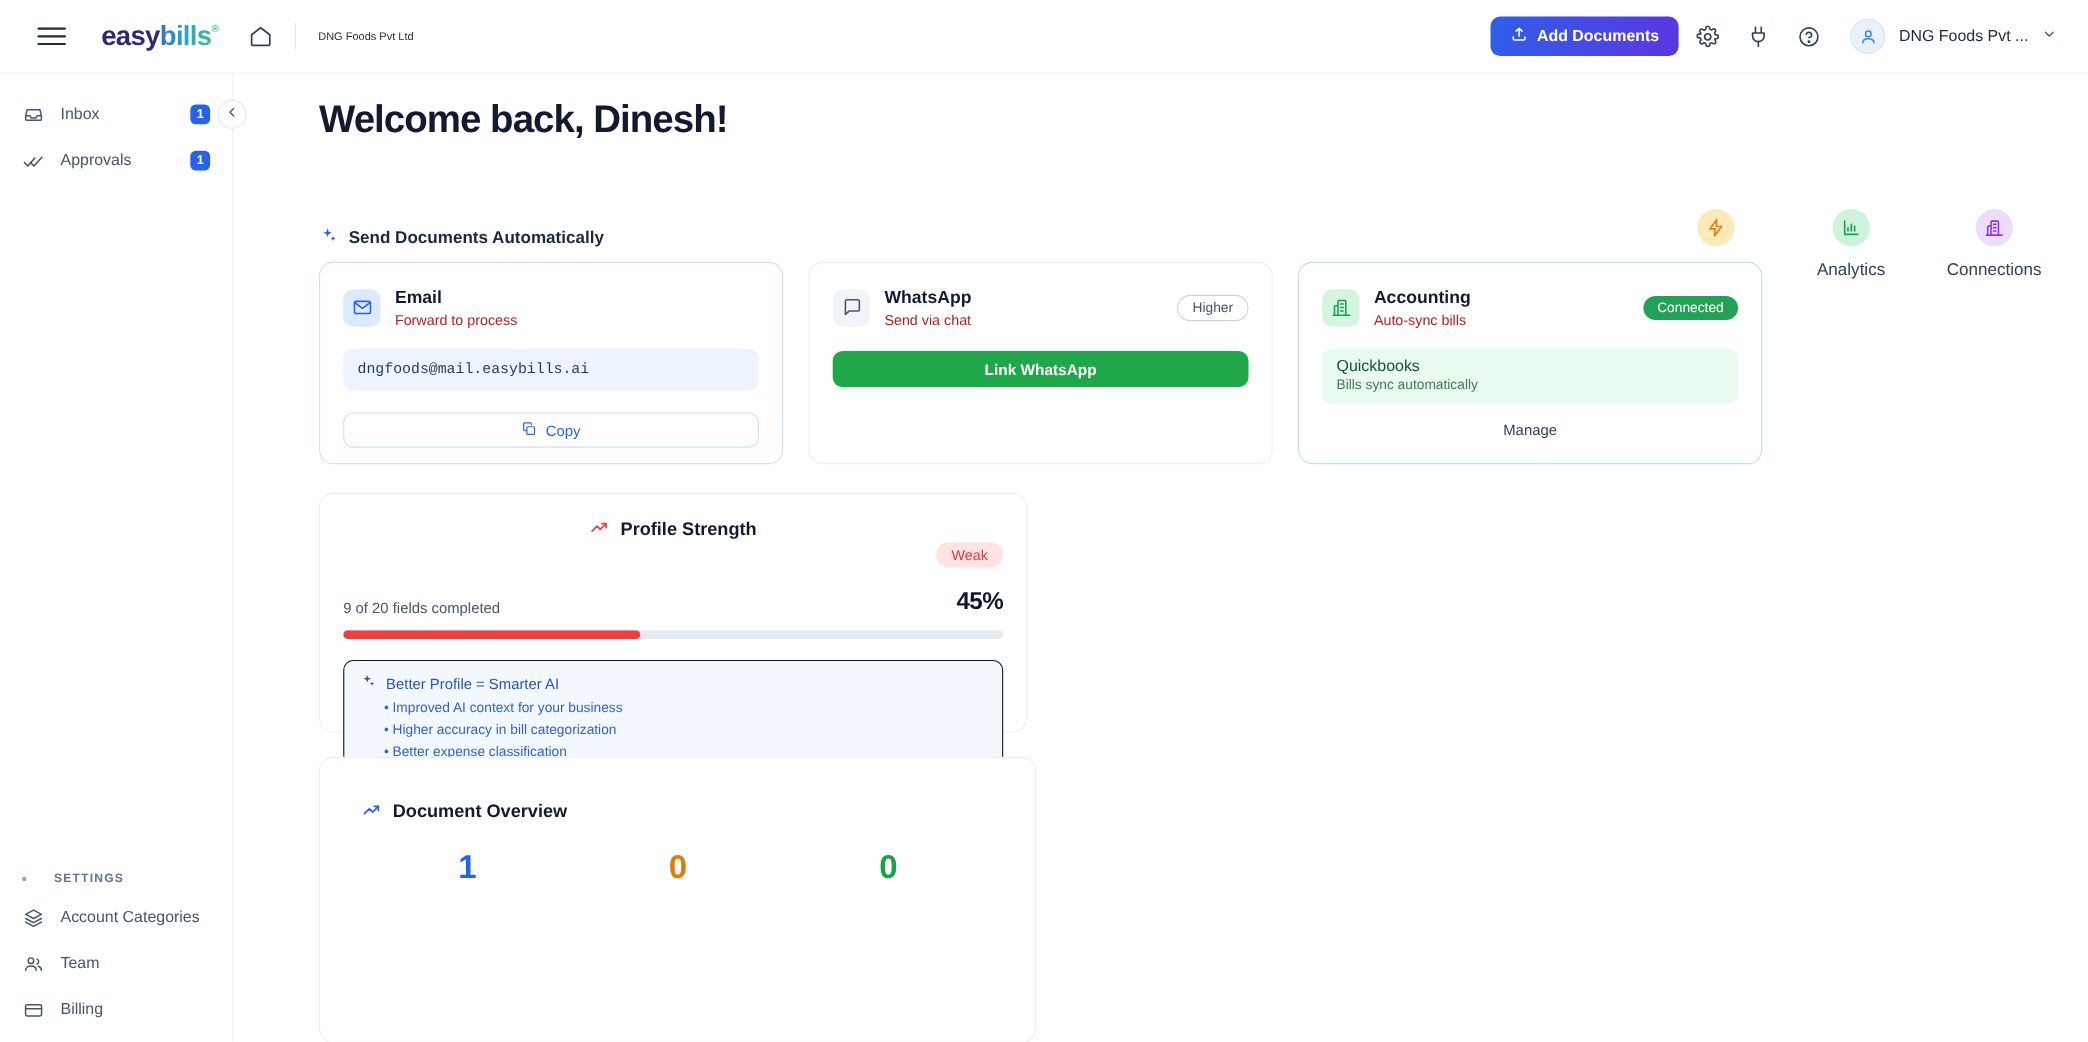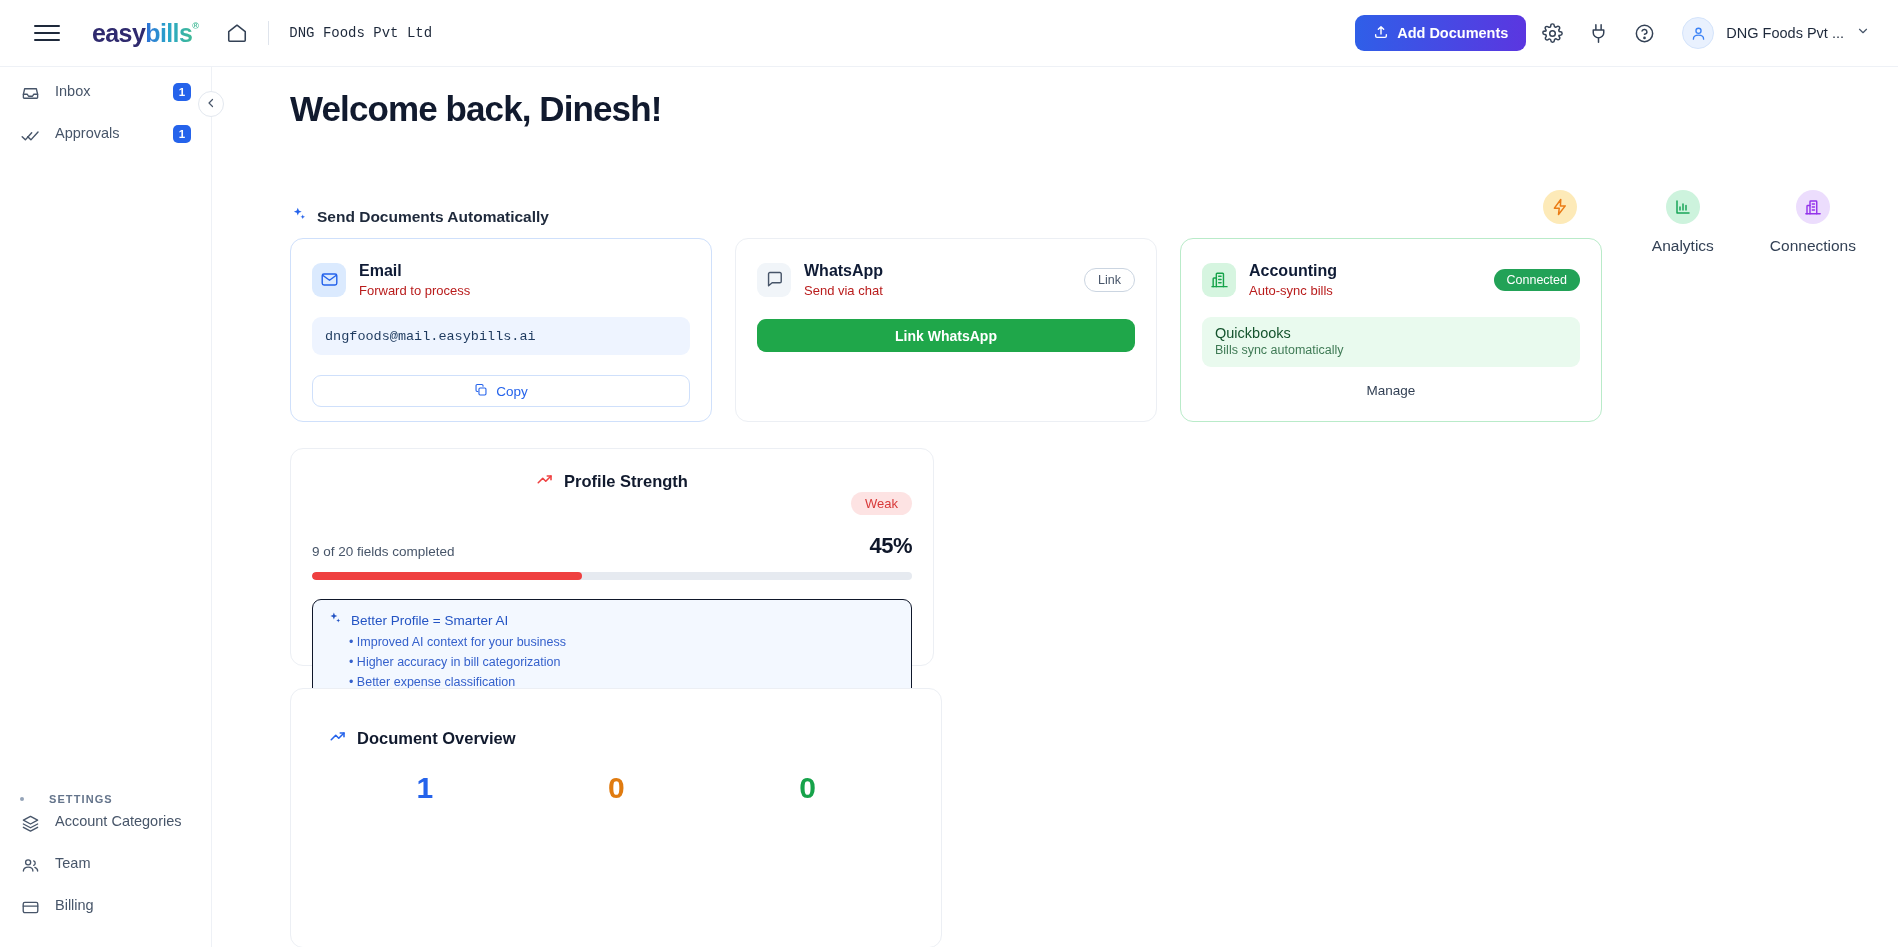--- a/index.html
+++ b/index.html
@@ -21,21 +21,21 @@
     z-index: 20;
   }
   .hamburger { margin-left: 34px; width: 26px; height: 26px; display: flex; flex-direction: column; justify-content: center; gap: 5px; cursor: pointer; }
   .hamburger i { display: block; height: 2px; background: #1e293b; border-radius: 2px; }
   .logo { margin-left: 32px; font-size: 25px; font-weight: bold; letter-spacing: -0.6px; display: flex; align-items: flex-start; }
   .logo .easy { color: #2f2a6e; }
   .logo .bills { background: linear-gradient(90deg,#2d6fd8 0%,#2aa6c9 50%,#3fb996 100%); -webkit-background-clip: text; background-clip: text; color: transparent; }
   .logo .tm { font-size: 9px; color: #3fb996; margin-top: 2px; }
   .home-icon { margin-left: 28px; width: 22px; height: 22px; cursor: pointer; }
   .hdr-divider { margin-left: 20px; width: 1px; height: 24px; background: #dfe4ec; }
-  .org-name { margin-left: 20px; font-size: 14px; color: #1e293b; font-weight: 500; font-family: Liberation Mono, monospace; }
+  .org-name { margin-left: 20px; font-size: 10px; color: #1e293b; font-weight: 500; }
 
   .hdr-right { margin-left: auto; display: flex; align-items: center; gap: 0; padding-right: 28px; }
   .add-docs {
     display: flex; align-items: center; gap: 8px;
     height: 36px; padding: 0 18px; border-radius: 9px;
     background: linear-gradient(92deg,#2f5fe8 0%,#5b36e0 100%);
     color: #fff; font-size: 14.5px; font-weight: bold; border: none; cursor: pointer;
     white-space: nowrap;
   }
   .hdr-icon-btn { width: 40px; height: 40px; display: flex; align-items: center; justify-content: center; cursor: pointer; margin-left: 6px; }
@@ -45,21 +45,21 @@
 
   
   .sidebar {
     position: absolute; top: 67px; left: 0;
     width: 212px; height: 880px;
     background: #ffffff;
     border-right: 1px solid #eef1f6;
     z-index: 10;
   }
   .nav-item {
-    display: flex; align-items: flex-start;
+    display: flex; align-items: center;
     height: 42px; padding: 0 20px 0 20px;
     cursor: pointer; color: #475569; font-size: 14.5px;
   }
   .nav-item .ico { width: 20px; height: 20px; display: flex; align-items: center; justify-content: center; margin-right: 15px; flex: 0 0 20px; }
   .nav-item .lbl { flex: 1; }
   .badge { min-width: 18px; height: 18px; padding: 0 5px; border-radius: 5px; background: #2563eb; color: #fff; font-size: 11.5px; font-weight: bold; display: flex; align-items: center; justify-content: center; }
   .nav-top { padding-top: 16px; }
 
   .settings-block { position: absolute; bottom: 0; left: 0; width: 212px; padding-bottom: 8px; }
   .settings-label { display: flex; align-items: center; gap: 25px; padding: 0 20px; height: 28px; font-size: 11px; font-weight: bold; letter-spacing: 1.1px; color: #64748b; }
@@ -353,21 +353,21 @@
       <div class="card-head">
         <span class="card-tile grey">
           <svg width="19" height="19" viewBox="0 0 24 24" fill="none" stroke="#475569" stroke-width="1.8" stroke-linecap="round" stroke-linejoin="round">
               <path d="M20.5 4.8v9.6a1.6 1.6 0 0 1-1.6 1.6H9l-4.5 4V4.8a1.6 1.6 0 0 1 1.6-1.6h12.8a1.6 1.6 0 0 1 1.6 1.6z"></path>
             </svg>
         </span>
         <div class="card-titles">
           <div class="card-title">WhatsApp</div>
           <div class="card-sub">Send via chat</div>
         </div>
-        <span class="pill-setup">Link</span>
+        <span class="pill-setup">Higher</span>
       </div>
       <button class="link-whatsapp">Link WhatsApp</button>
     </div>
 
     <div class="card accounting">
       <div class="card-head">
         <span class="card-tile green">
           <svg width="19" height="19" viewBox="0 0 24 24" fill="none" stroke="#16a34a" stroke-width="1.8" stroke-linecap="round" stroke-linejoin="round">
               <path d="M8 21V5a1 1 0 0 1 1-1h7a1 1 0 0 1 1 1v16"></path>
               <path d="M4 21V11a1 1 0 0 1 1-1h3"></path>

